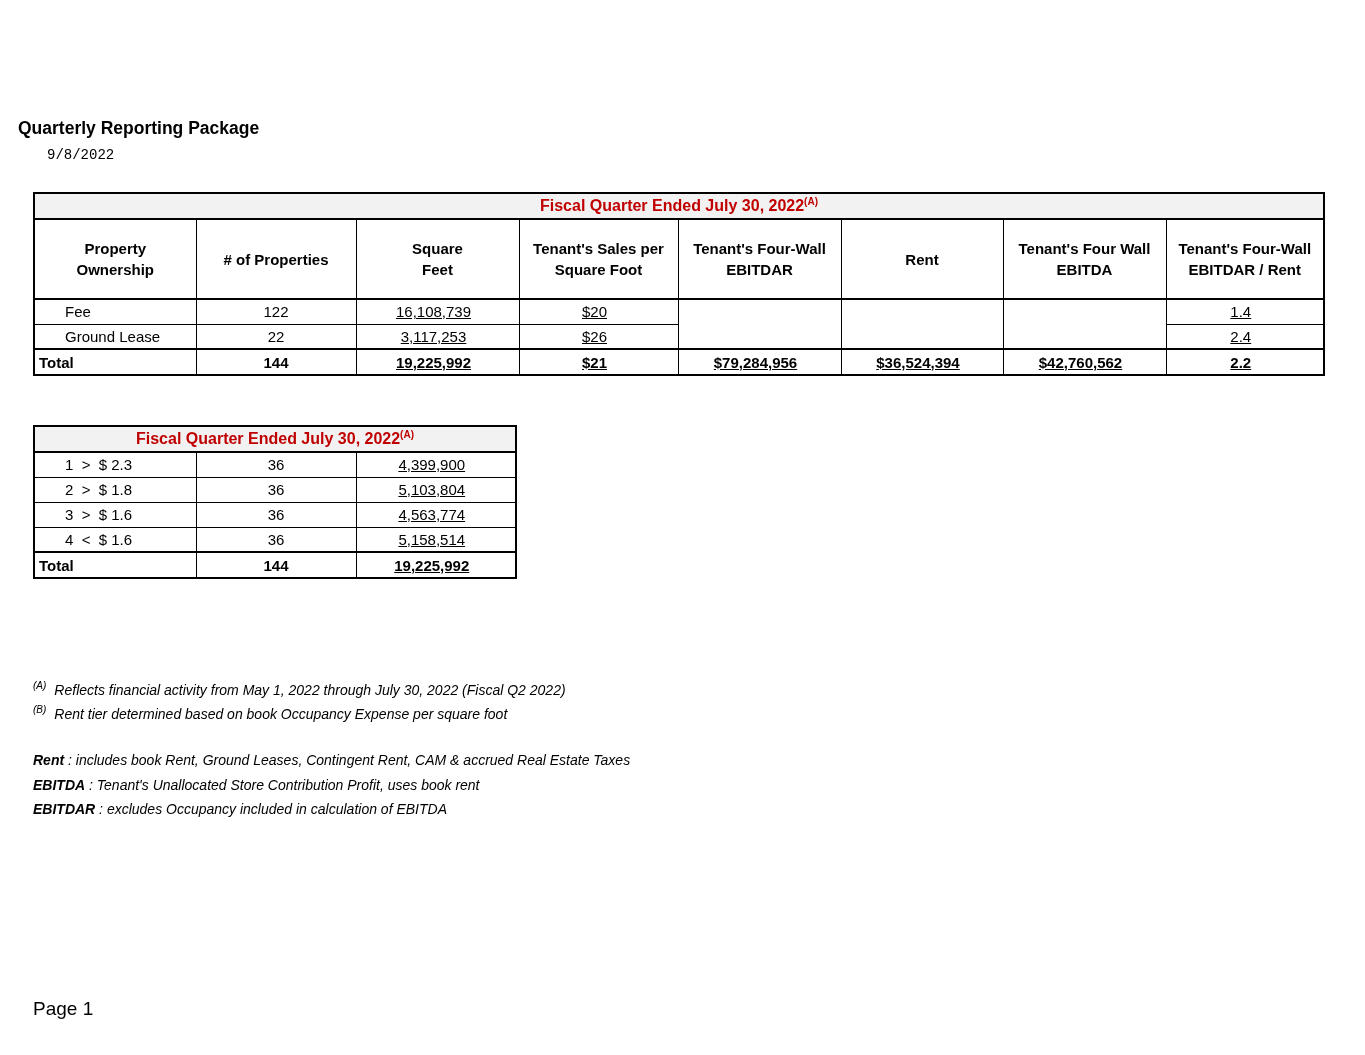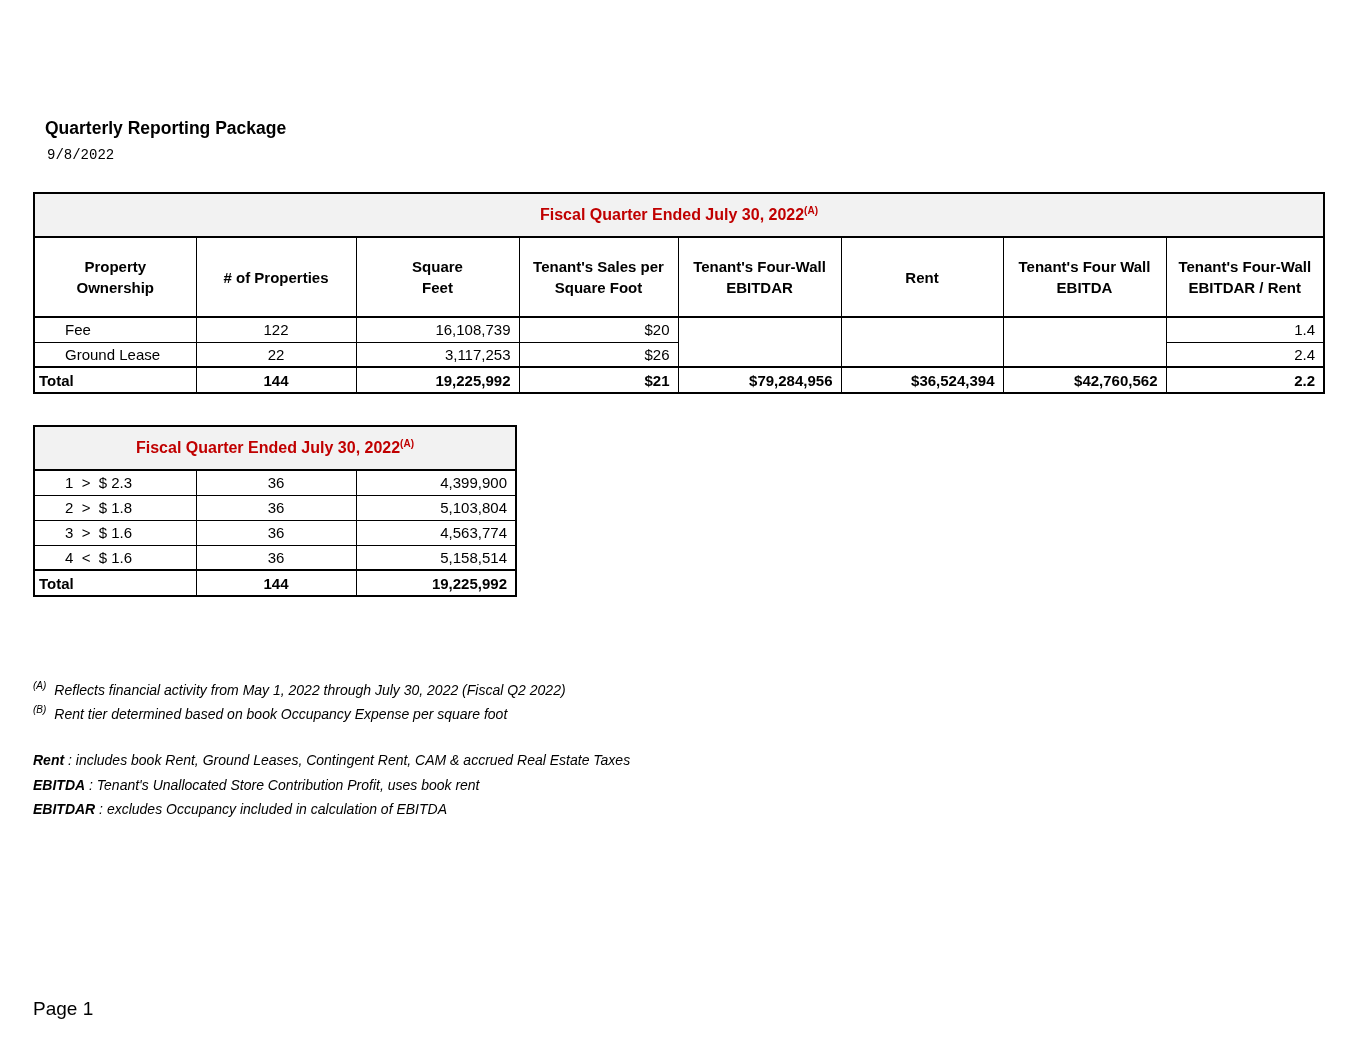--- a/index.html
+++ b/index.html
@@ -6,49 +6,49 @@
   html,body { background:#ffffff; }
   .page {
     position:relative;
     width:1365px; height:1055px;
     background:#ffffff;
     font-family:"Liberation Sans", sans-serif;
     color:#000;
     overflow:hidden;
   }
   .doc-title {
-    position:absolute; left:45px; top:118px;
+    position:absolute; left:18px; top:118px;
     font-size:17.5px; font-weight:bold; color:#000;text-align:center;
   }
   .doc-date {
     position:absolute; left:47px; top:147px;
     font-size:14px;
     font-family:Liberation Mono, monospace;
   }
   table { border-collapse:collapse; table-layout:fixed; background:#fff; }
   #table1 { position:absolute; left:33px; top:192px; border:2.5px solid #000; }
   #table2 { position:absolute; left:33px; top:425px; border:2.5px solid #000; }
   td { border:1.5px solid #000; vertical-align:middle; font-size:15px; overflow:hidden; }
   .band-cell {
-    height:44px; background:#F2F2F2;
+    height:26px; background:#F2F2F2;
     text-align:center; font-weight:bold; font-size:16px;
     color:#C00000; border-bottom:2px solid #000;
   }
   .band-cell sup { font-size:10px; }
   .hdr {
     height:80px; text-align:center; font-weight:bold;
     white-space:pre-line; line-height:21px; border-bottom:2px solid #000;
   }
   .hdr sup { font-size:10px; }
   .datarow td { height:25px; }
   .totalrow td { height:26px; font-weight:bold; border-top:2.5px solid #000; }
   .al { text-align:left; padding-left:30px;margin-top:36px; }
   .al-flush { text-align:left; padding-left:4px; }
   .ac { text-align:center; }
-  .ar { text-align:right; padding-right:8px; }
+  .ar { text-align:center; padding-right:8px;text-decoration:underline; }
   .pre { white-space:pre; }
   .footnotes { position:absolute; left:33px; top:674px; font-size:14px; font-style:italic; }
   .footnote-line { height:24px; line-height:24px; }
   .footnote-line sup { font-size:10px; margin-right:8px; }
   .definitions { position:absolute; left:33px; top:748px; font-size:14px; font-style:italic; }
   .definition-line { height:24.5px; line-height:24.5px; }
   .definition-line .term { font-weight:bold; }
   .page-footer { position:absolute; left:33px; top:998px; font-size:19px; }
 </style>
 </head>

